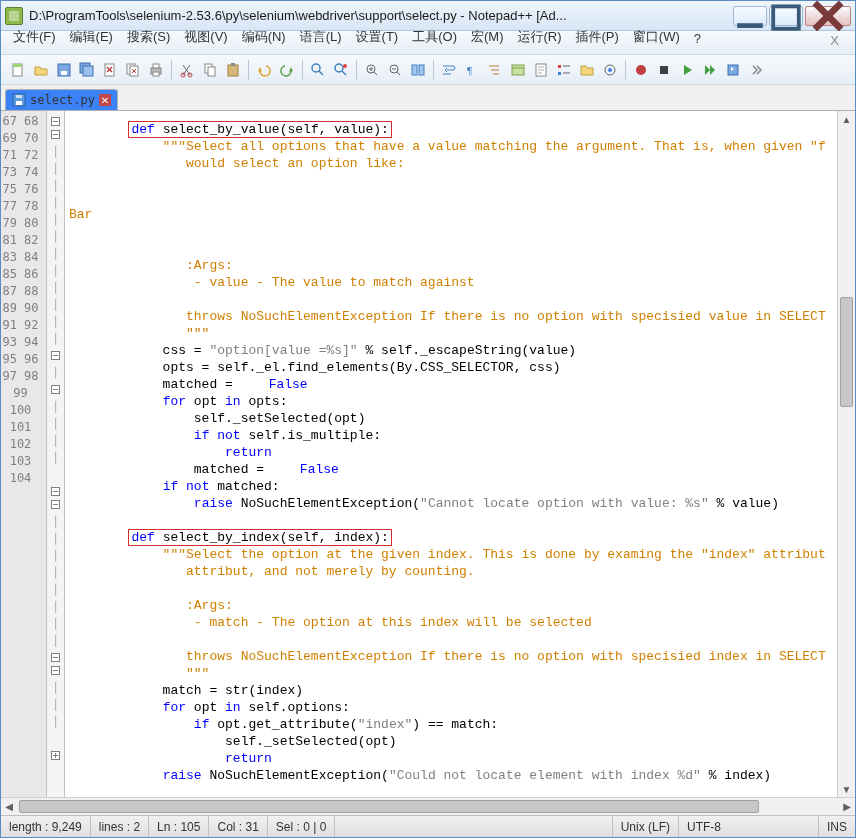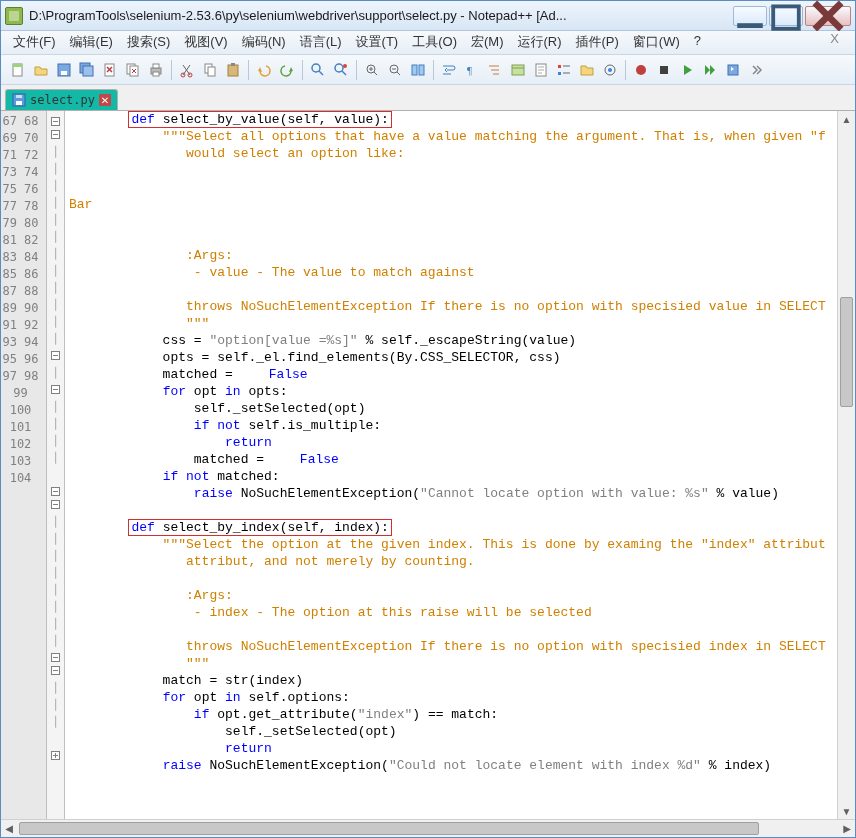--- a/index.html
+++ b/index.html
@@ -5,40 +5,40 @@
 * { margin:0; padding:0; box-sizing:border-box; }
 body { font-family:"Segoe UI",Tahoma,sans-serif; font-size:12px; background:#d6e4f0; width:856px; height:838px; overflow:hidden; }
 .window { width:856px; height:838px; background:#fff; border:1px solid #5a8cc2; display:flex; flex-direction:column; }
 .titlebar { height:30px; background:linear-gradient(#eef5fc,#d8e6f5); display:flex; align-items:center; padding:0 4px; border-bottom:1px solid #b0c4de; }
 .titlebar .appicon { width:18px; height:18px; margin-right:6px; background:#8fb84a; border:1px solid #5a8030; border-radius:2px; position:relative; }
 .titlebar .appicon::after { content:""; position:absolute; left:3px; top:3px; width:10px; height:10px; background:#fff; opacity:.4; }
 .titlebar .title { flex:1; color:#1a1a1a; font-size:13px; white-space:nowrap; overflow:hidden; }
 .winbtns { display:flex; gap:2px; }
 .winbtn { width:34px; height:20px; border:1px solid #9fb8d3; background:linear-gradient(#f7fbff,#dbeafc); border-radius:2px; display:flex; align-items:center; justify-content:center; color:#3a5a7a; cursor:pointer; }
 .winbtn.close { width:46px; background:linear-gradient(#f7fbff,#e8c0c0); border-color:#c08080; }
-.menubar { height:24px; background:linear-gradient(#f6f9fc,#e6eef6); display:flex; align-items:flex-start; padding:0 6px; border-bottom:1px solid #c8d6e6; gap:2px; }
+.menubar { height:24px; background:linear-gradient(#f6f9fc,#e6eef6); display:flex; align-items:flex-end; padding:6px 6px; border-bottom:1px solid #c8d6e6; gap:2px; }
 .menubar span { padding:2px 6px; cursor:pointer; color:#333; font-size:13px; }
 .menubar .mx { margin-left:auto; color:#888; padding:0 10px; cursor:pointer; }
 .toolbar { height:30px; background:linear-gradient(#f6f9fc,#e6eef6); display:flex; align-items:center; padding:2px 6px; border-bottom:1px solid #c8d6e6; gap:1px; }
 .tbtn { width:22px; height:22px; border-radius:2px; display:flex; align-items:center; justify-content:center; cursor:pointer; }
 .tbtn svg { width:16px; height:16px; }
 .tsep { width:1px; height:20px; background:#b8c8da; margin:0 3px; }
 .tabbar { height:26px; background:#f0f0f0; display:flex; align-items:flex-end; padding:2px 4px 0; border-bottom:1px solid #b0b0b0; }
-.tab { display:flex; align-items:center; gap:4px; background:#14b8a6; border:1px solid #b0b0b0; border-bottom:none; border-radius:3px 3px 0 0; padding:3px 6px; font-size:12px; }
+.tab { display:flex; align-items:center; gap:4px; background:#3b82f6; border:1px solid #b0b0b0; border-bottom:none; border-radius:3px 3px 0 0; padding:3px 6px; font-size:12px; }
 .tab .diskicon { width:14px; height:14px; }
 .tab .tabname { font-family:Consolas,monospace; color:#333; }
 .tab .tabclose { width:12px; height:12px; background:#c14848; color:#fff; display:flex; align-items:center; justify-content:center; font-size:10px; border-radius:1px; cursor:pointer; }
 .editor { flex:1; display:flex; background:#fff; overflow:hidden; position:relative; }
 .gutter { width:46px; background:#e8e8e8; border-right:1px solid #c0c0c0; font-family:Consolas,monospace; font-size:12px; color:#808080; text-align:center; padding:2px 6px 0 0; line-height:17px; }
 .foldcol { width:18px; background:#f4f4f4; border-right:1px solid #c0c0c0; font-family:Consolas,monospace; line-height:17px; padding-top:2px; color:#808080; text-align:center; font-size:10px; }
 .foldmark { width:9px; height:9px; border:1px solid #808080; margin:4px auto; position:relative; background:#fff; }
 .foldmark::before { content:""; position:absolute; left:1px; top:3px; width:5px; height:1px; background:#808080; }
 .foldmark.plus::after { content:""; position:absolute; left:3px; top:1px; width:1px; height:5px; background:#808080; }
 .foldbar { color:#999; }
-.code { flex:1; font-family:Consolas,"Courier New",monospace; font-size:13px; line-height:17px; padding:0 0 0 4px; white-space:pre; overflow:hidden; color:#000; }
+.code { flex:1; font-family:Consolas,"Courier New",monospace; font-size:13px; line-height:17px; padding:10px 0 0 4px; white-space:pre; overflow:hidden; color:#000; }
 .kw { color:#0000ff; }
 .fn { color:#000; }
 .str { color:#808080; }
 .doc { color:#d08000; }
 .bool { color:#0000ff;margin-left:28px; }
 .hlbox { border:1px solid #d03030; padding:0 2px; margin-left:-3px; }
 .vscroll { position:absolute; right:0; top:0; bottom:0; width:18px; background:#f0f0f0; border-left:1px solid #d0d0d0; }
 .vscroll .thumb { position:absolute; left:2px; right:2px; top:186px; height:110px; background:#c8c8c8; border:1px solid #a0a0a0; border-radius:2px; }
 .vsarrow { position:absolute; left:0; right:0; height:16px; display:flex; align-items:center; justify-content:center; color:#606060; font-size:10px; }
 .hscrollbar { height:18px; background:#f0f0f0; border-top:1px solid #d0d0d0; position:relative; }
@@ -412,21 +412,21 @@
                     <span class="kw">return</span>
                 matched = <span class="bool">False</span>
             <span class="kw">if</span> <span class="kw">not</span> matched:
                 <span class="kw">raise</span> NoSuchElementException(<span class="str">"Cannot locate option with value: %s"</span> % value)
 
         <span class="hlbox"><span class="kw">def </span><span class="fn">select_by_index</span>(self, index):</span>
 <span class="doc">            """Select the option at the given index. This is done by examing the "index" attribut</span>
 <span class="doc">               attribut, and not merely by counting.</span>
 
 <span class="doc">               :Args:</span>
-<span class="doc">                - index - The option at this raise will be selected</span>
+<span class="doc">                - match - The option at this index will be selected</span>
 
 <span class="doc">               throws NoSuchElementException If there is no option with specisied index in SELECT</span>
 <span class="doc">               """</span>
             match = str(index)
             <span class="kw">for</span> opt <span class="kw">in</span> self.options:
                 <span class="kw">if</span> opt.get_attribute(<span class="str">"index"</span>) == match:
                     self._setSelected(opt)
                     <span class="kw">return</span>
             <span class="kw">raise</span> NoSuchElementException(<span class="str">"Could not locate element with index %d"</span> % index)
 
@@ -437,14 +437,25 @@
       <div class="vsarrow" style="bottom:0">▼</div>
     </div>
   </div>
 
   <div class="hscrollbar">
     <div class="hsarrow" style="left:0">◀</div>
     <div class="hthumb"></div>
     <div class="hsarrow" style="right:0">▶</div>
   </div>
 
+  <div class="statusbar">
+    <div class="cell">length : 9,249</div>
+    <div class="cell">lines : 2</div>
+    <div class="cell">Ln : 105</div>
+    <div class="cell">Col : 31</div>
+    <div class="cell">Sel : 0 | 0</div>
+    <div class="spacer"></div>
+    <div class="cell">Unix (LF)</div>
+    <div class="cell" style="min-width:140px">UTF-8</div>
+    <div class="cell">INS</div>
+  </div>
 
 </div>
 
 </body></html>

